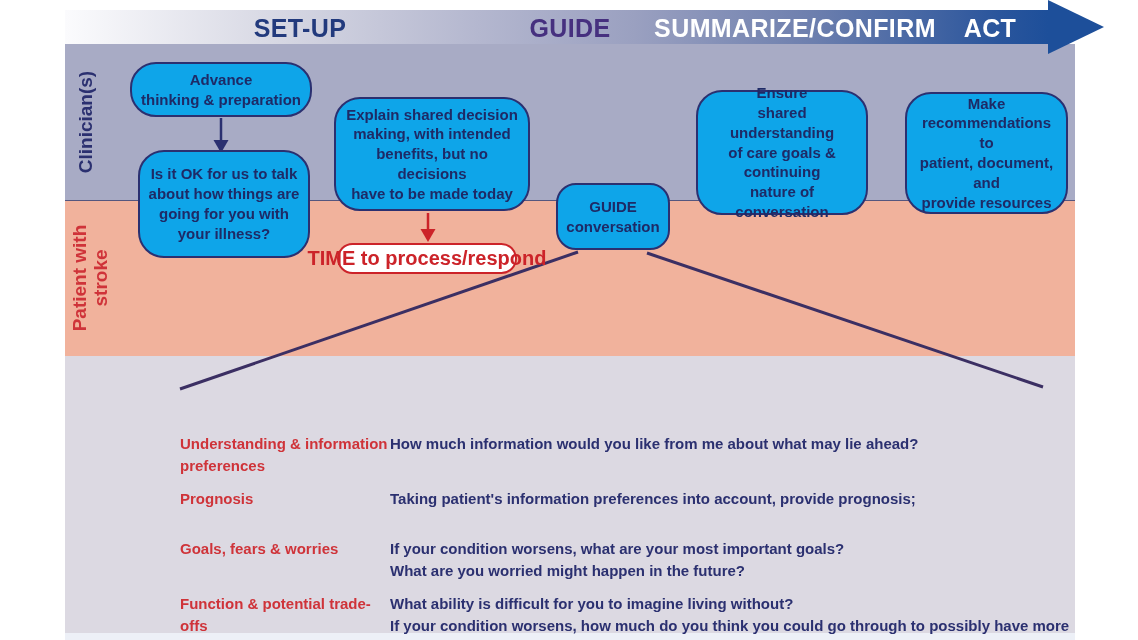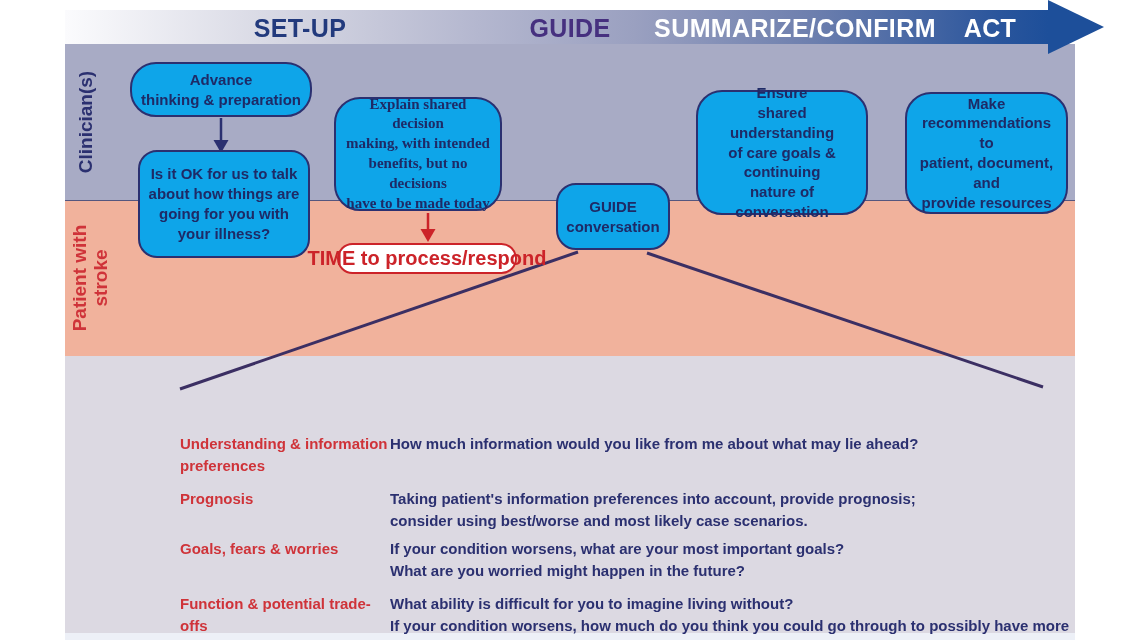--- a/index.html
+++ b/index.html
@@ -25,22 +25,22 @@
   
   .vlabel{position:absolute;transform:rotate(-90deg);text-align:center;font-weight:700;
     font-size:19px;line-height:21px;white-space:pre-line;}
   .vlabel-clin{width:156px;height:24px;left:9px;top:110px;color:#2b3070;}
   .vlabel-pat{width:156px;height:44px;left:13px;top:256px;color:#cf3339;}
   
   .bubble{position:absolute;background:#0ea5e9;border:2.5px solid #2b3070;color:#1e2a66;
     border-radius:26px;display:flex;align-items:center;justify-content:center;text-align:center;
     font-size:15px;font-weight:600;line-height:1.32;white-space:pre-line;z-index:3;padding:4px 8px;box-sizing:border-box;}
   .bubble-advance{left:130px;top:62px;width:182px;height:55px;}
-  .bubble-isitok{left:138px;top:150px;width:172px;height:108px;border-radius:19px;}
-  .bubble-explain{left:334px;top:97px;width:168px;height:114px;font-family:Liberation Serif, serif;}
+  .bubble-isitok{left:138px;top:150px;width:172px;height:108px;}
+  .bubble-explain{left:334px;top:97px;width:196px;height:114px;}
   .bubble-guide{left:556px;top:183px;width:114px;height:67px;border-radius:20px;}
   .bubble-ensure{left:696px;top:90px;width:172px;height:125px;}
   .bubble-make{left:905px;top:92px;width:163px;height:122px;}
   .pill-time{position:absolute;left:337px;top:243px;width:180px;height:31px;background:#ffffff;
     border:2.5px solid #cc2329;border-radius:16px;color:#cc2329;display:flex;align-items:center;
     justify-content:center;font-size:20px;font-weight:700;z-index:3;white-space:nowrap;box-sizing:border-box;}
   
   .overlay{position:absolute;left:0;top:0;z-index:2;pointer-events:none;}
   
   .topic-row{position:absolute;left:180px;width:900px;display:flex;z-index:3;margin-top:40px;}
@@ -103,21 +103,20 @@
     <div class="topic-label">Understanding &amp; information preferences</div>
     <div class="topic-questions">
       <div>How much information would you like from me about what may lie ahead?</div>
     </div>
   </div>
 
   <div class="topic-row" style="top:448px">
     <div class="topic-label">Prognosis</div>
     <div class="topic-questions">
       <div>Taking patient's information preferences into account, provide prognosis;</div>
-      <div>consider using best/worse and most likely case scenarios.</div>
     </div>
   </div>
 
   <div class="topic-row" style="top:498px">
     <div class="topic-label">Goals, fears &amp; worries</div>
     <div class="topic-questions">
       <div>If your condition worsens, what are your most important goals?</div>
       <div>What are you worried might happen in the future?</div>
     </div>
   </div>

